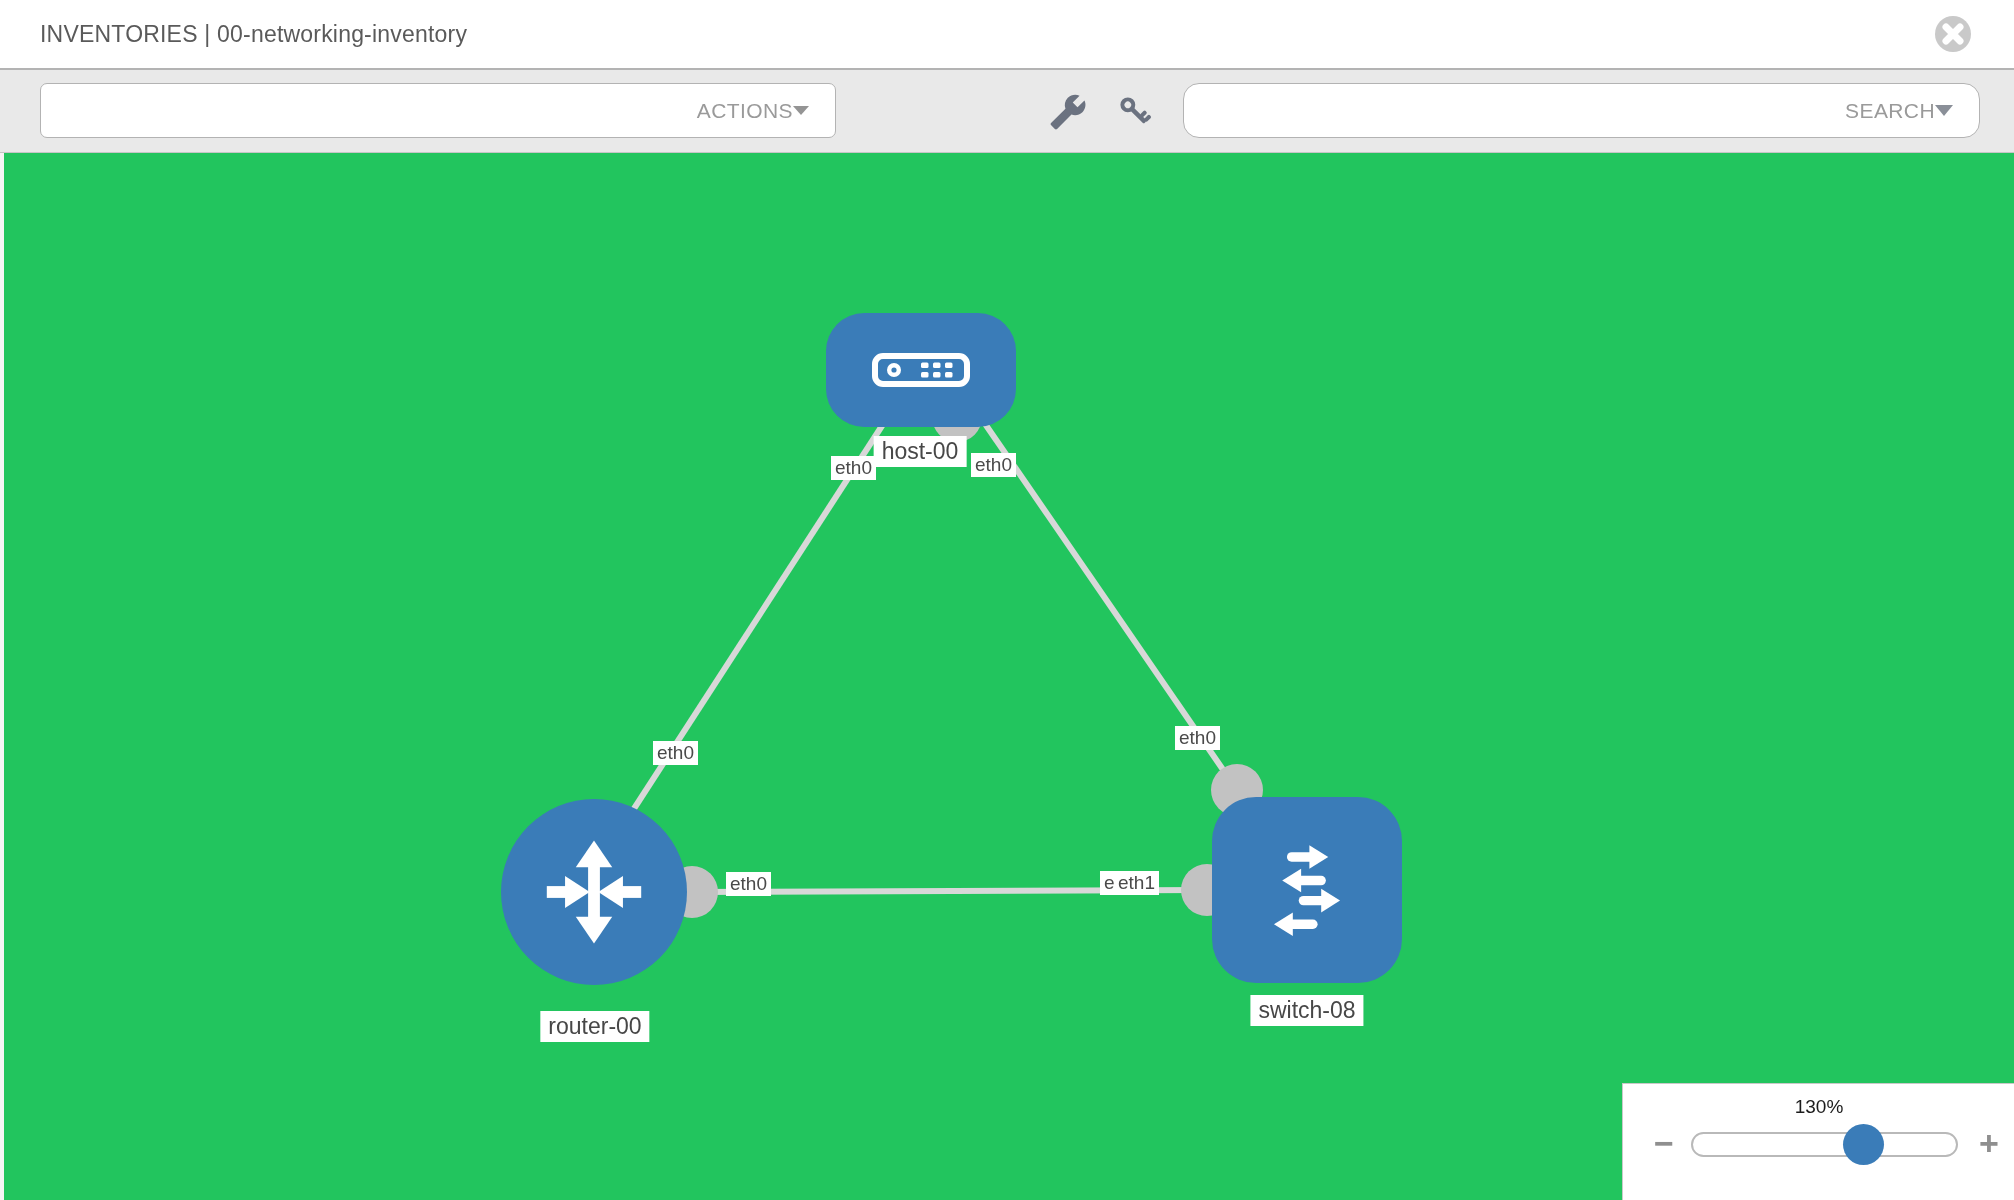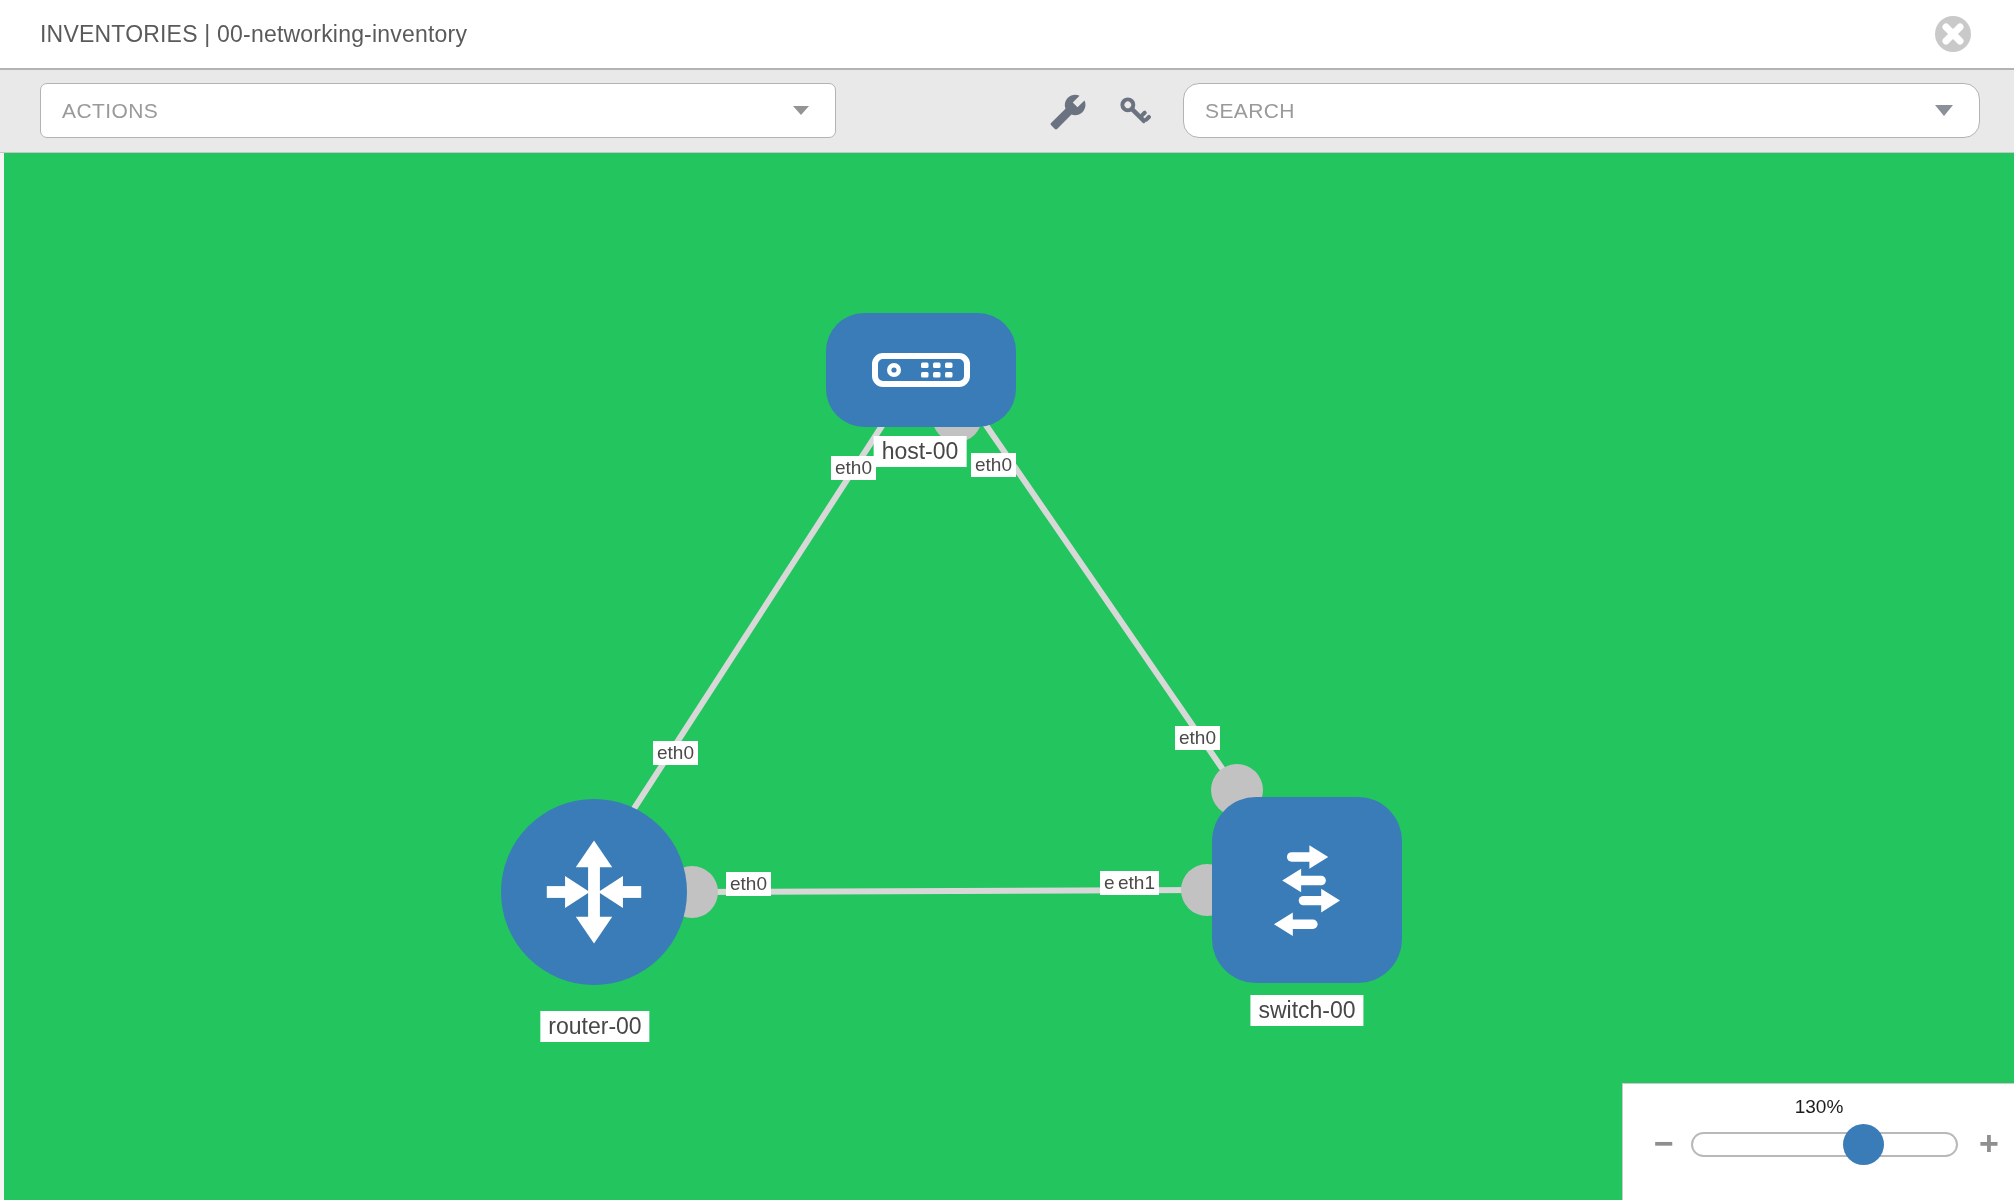--- a/index.html
+++ b/index.html
@@ -11,21 +11,21 @@
           border-bottom:2px solid #b3b3b3;z-index:30;}
   .page-title{position:absolute;left:40px;top:0;line-height:68px;font-size:23px;
               font-weight:normal;color:#5a5a5a;letter-spacing:.2px;}
   .close-btn{position:absolute;right:42px;top:15px;width:38px;height:38px;cursor:pointer;}
 
   
   .toolbar{position:absolute;top:70px;left:0;width:2014px;height:82px;background:#e9e9e9;
            border-bottom:1px solid #c6c6c6;z-index:25;}
   .dropdown{position:absolute;top:13px;height:55px;background:#fff;border:1px solid #b3b3b3;
             border-radius:7px;display:flex;align-items:center;box-sizing:border-box;cursor:pointer;}
-  .dd-label{margin-left:21px;font-size:21px;color:#9a9a9a;letter-spacing:.4px;flex:1;}
+  .dd-label{margin-left:21px;font-size:21px;color:#9a9a9a;letter-spacing:.4px;flex:1;text-align:right;}
   .actions-dd{left:40px;width:796px;}
   .search-dd{left:1183px;width:797px;border-radius:16px;}
   .tri{width:0;height:0;border-left:9px solid transparent;border-right:9px solid transparent;
        border-top:11px solid #8a8f98;margin-right:26px;}
   .tri-small{border-left-width:8px;border-right-width:8px;border-top-width:9px;border-top-color:#949494;}
   .tool-btn{position:absolute;top:23px;width:38px;height:38px;cursor:pointer;}
   .wrench-btn{left:1049px;}
   .key-btn{left:1116px;}
 
   
@@ -157,21 +157,21 @@
           <polygon points="68,22 52,12 52,32"></polygon>
           <polygon points="29,42 45,32 45,52"></polygon>
           <polygon points="78,59 62,49 62,69"></polygon>
           <polygon points="22,79 38,69 38,89"></polygon>
         </g>
       </svg>
     </div>
 
     <div class="node-label" style="left:916px;top:283px;">host-00</div>
     <div class="node-label" style="left:591px;top:844px;margin-top:14px;">router-00</div>
-    <div class="node-label" style="left:1303px;top:842px;">switch-00</div>
+    <div class="node-label" style="left:1303px;top:842px;">switch-08</div>
 
     <div class="chip" style="left:827px;top:303px;">eth0</div>
     <div class="chip" style="left:967px;top:300px;">eth0</div>
     <div class="chip" style="left:649px;top:588px;">eth0</div>
     <div class="chip" style="left:722px;top:719px;">eth0</div>
     <div class="chip" style="left:1171px;top:573px;">eth0</div>
     <div class="chip" style="left:1096px;top:718px;">eth0</div>
     <div class="chip" style="left:1110px;top:718px;">eth1</div>
   </div>
 

